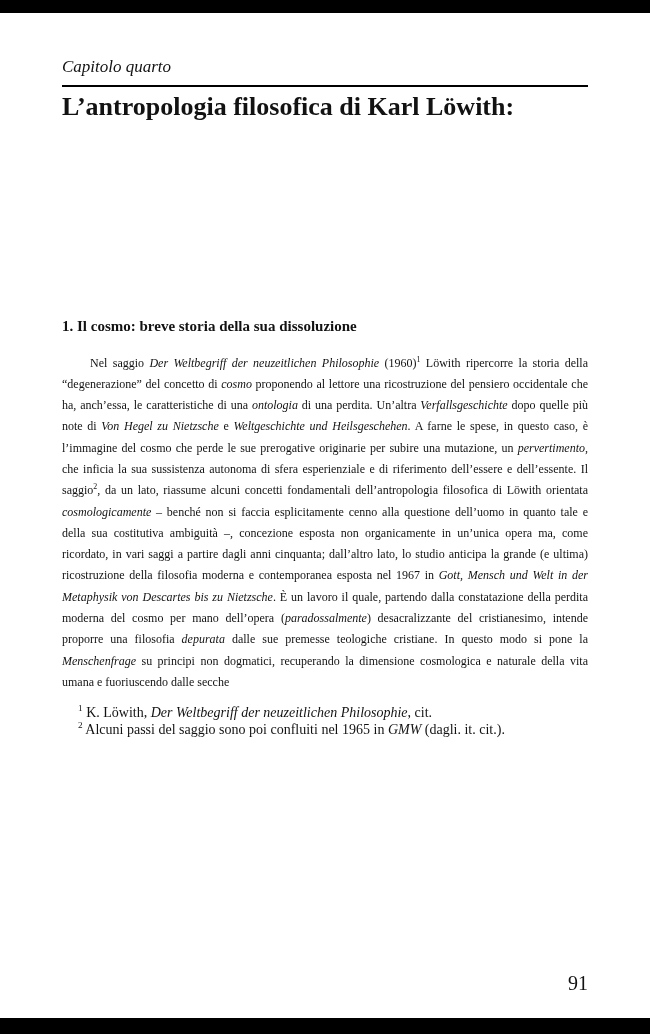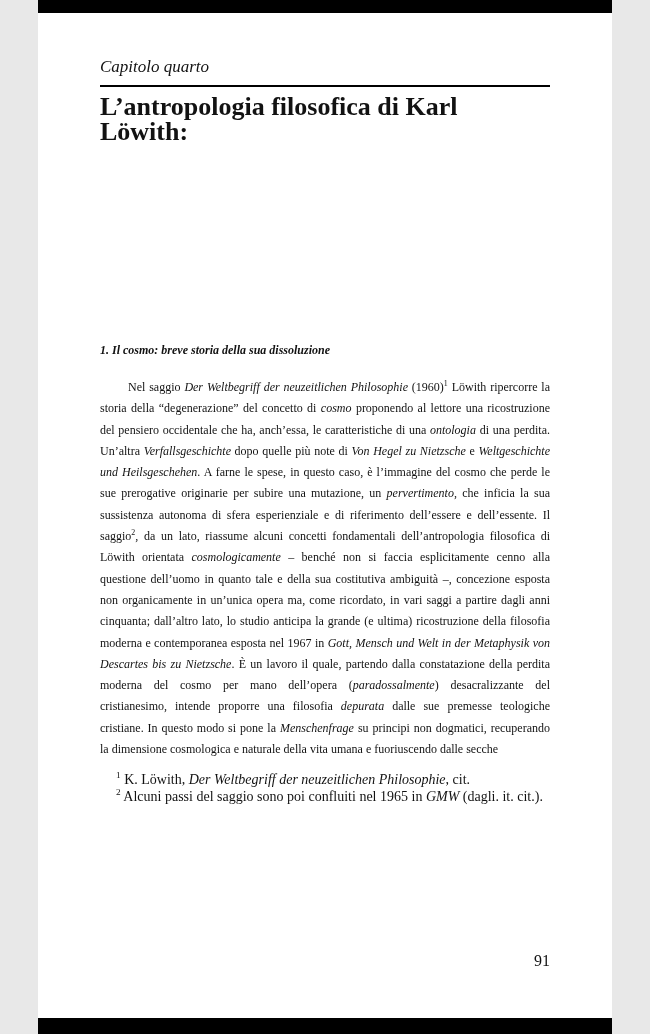--- a/index.html
+++ b/index.html
@@ -1,18 +1,18 @@
 <!DOCTYPE html>
 <html lang="it"><head>
 <meta charset="utf-8">
 <style>
   html, body { margin: 0; padding: 0; background: #e8e8e8; }
   .page {
     position: relative;
-    width: 574px;
+    width: 650px;
     height: 1034px;
     margin: 0 auto;
     background: #ffffff;
     font-family: "Liberation Serif", serif;
     color: #121212;
     overflow: hidden;
     box-sizing: border-box;
   }
   .scan-bar {
     position: absolute;
@@ -39,46 +39,45 @@
   h1.title {
     margin: 8px 0 0 0;
     font-weight: bold;
     font-size: 26px;
     line-height: 24.5px;
   }
   .title-line { display: block; }
   h2.section-heading {
     margin: 196px 0 0 0;
     font-weight: bold;
-    font-size: 12px;
+    font-size: 15px;
     line-height: 20px;
-    font-style: italic;
   }
   p.body-paragraph {
     margin: 17px 0 0 0;
     font-size: 12px;
     line-height: 21.3px;
     text-align: justify;
     text-indent: 28px;
   }
   .footnotes {
     margin-top: 12px;
     font-size: 14px;
     line-height: 16.5px;
   }
   p.footnote {
     margin: 0;
     text-indent: 16px;
     text-align: justify;
   }
   .page-number {
     position: absolute;
-    top: 952px;
+    top: 972px;
     right: 62px;
-    font-size: 16px;
+    font-size: 20px;
   }
   sup {
     font-size: 0.66em;
     line-height: 0;
     vertical-align: super;
   }
   .italic { font-style: italic; }
 </style>
 </head>
 <body>

